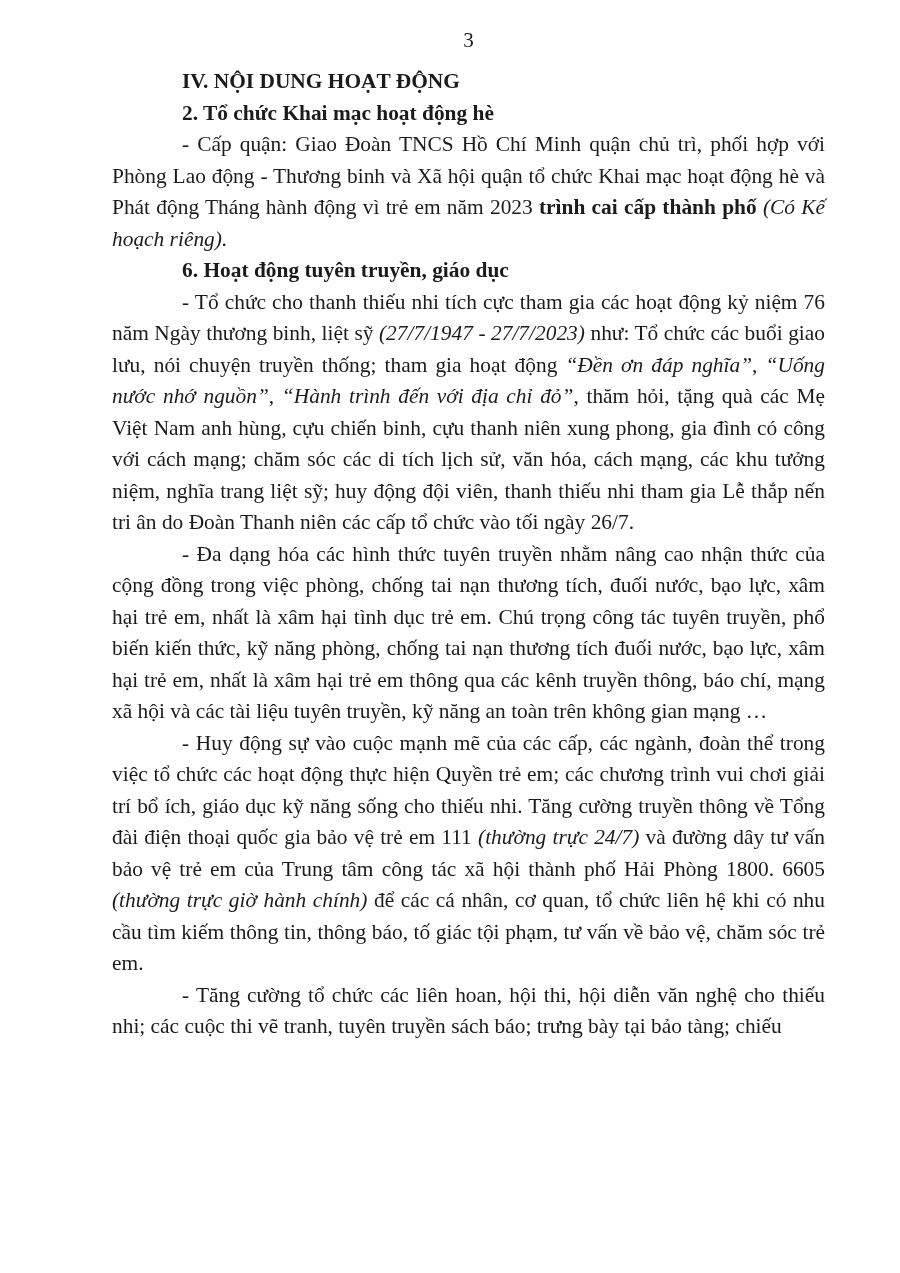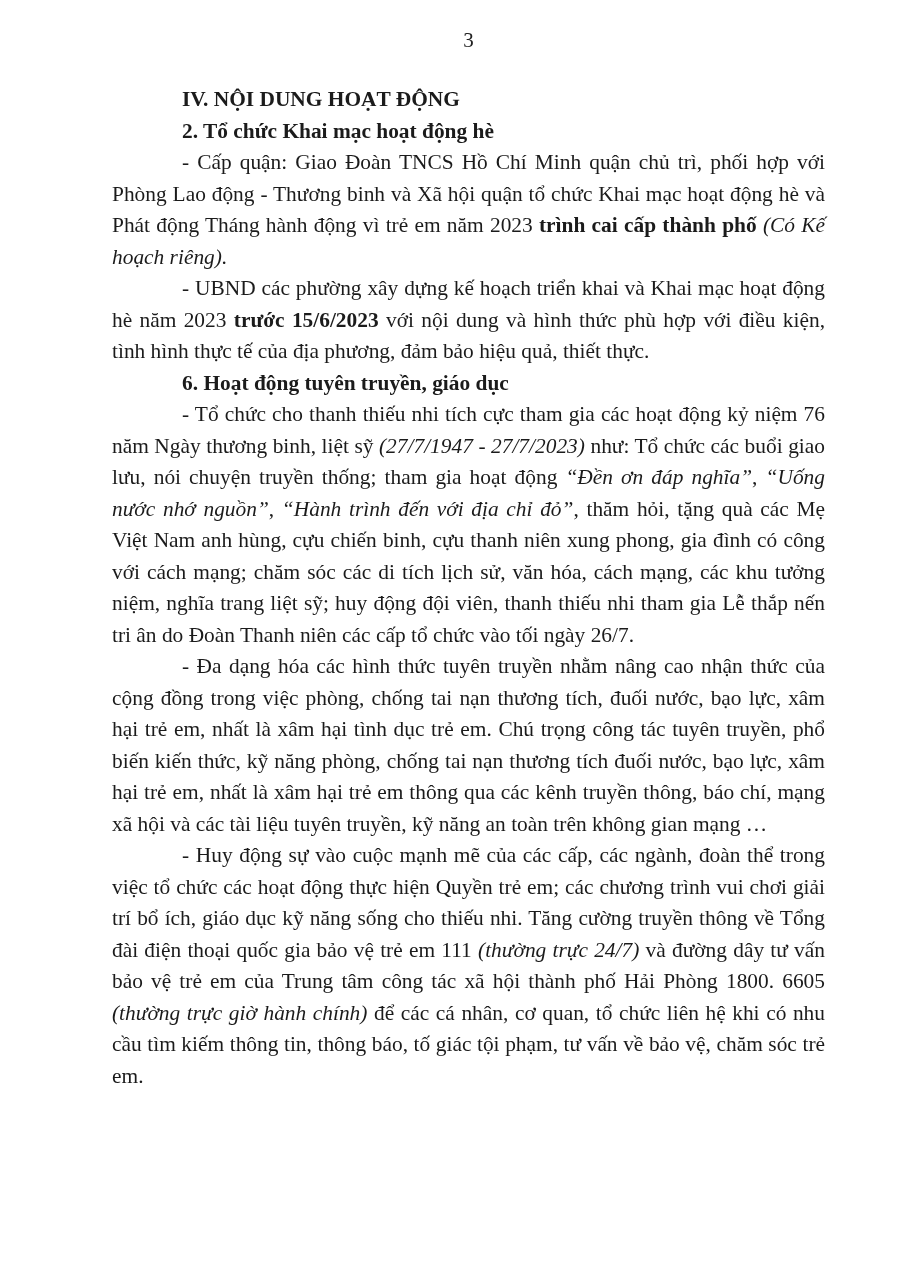--- a/index.html
+++ b/index.html
@@ -21,21 +21,21 @@
     top: 26px;
     left: 112px;
     width: 713px;
     text-align: center;
     font-size: 21px;
     line-height: 28px;
     color: #222222;
   }
   .doc-body {
     position: absolute;
-    top: 84px;
+    top: 66px;
     left: 112px;
     width: 713px;
     font-size: 21.4px;
     line-height: 31.5px;
     text-align: justify;
   }
   .block {
     margin: 0;
     padding: 0;
     text-indent: 70px;
@@ -50,19 +50,19 @@
 </style>
 </head>
 <body>
 
 <div class="page">
   <div class="page-number">3</div>
   <div class="doc-body">
       <p class="block heading"><span class="run b">IV. NỘI DUNG HOẠT ĐỘNG</span></p>
       <p class="block heading"><span class="run b">2. Tổ chức Khai mạc hoạt động hè</span></p>
       <p class="block"><span class="run n">- Cấp quận: Giao Đoàn TNCS Hồ Chí Minh quận chủ trì, phối hợp với Phòng Lao động  - Thương binh và Xã hội quận tổ chức Khai mạc hoạt động hè và Phát động Tháng hành động vì trẻ em năm 2023 </span><span class="run b">trình cai cấp thành phố </span><span class="run i">(Có Kế hoạch riêng).</span></p>
-      <p class="block"><span class="run n">- UBND các phường xây dựng kế hoạch triển khai và Khai mạc hoạt động hè năm 2023 </span><span class="run b">trước 15/6/2023 </span><span class="run n">với nội dung và hình thức phù hợp với điều kiện, tình hình thực tế của địa phương, đảm bảo hiệu quả, thiết thực.</span></p>
       <p class="block heading"><span class="run b">6. Hoạt động tuyên truyền, giáo dục</span></p>
       <p class="block"><span class="run n">- Tổ chức cho thanh thiếu nhi tích cực tham gia các hoạt động kỷ niệm 76 năm Ngày thương binh, liệt sỹ </span><span class="run i">(27/7/1947 - 27/7/2023)</span><span class="run n"> như: Tổ chức các buổi giao lưu, nói chuyện truyền thống; tham gia hoạt động </span><span class="run i">“Đền ơn đáp nghĩa”</span><span class="run n">, </span><span class="run i">“Uống nước nhớ nguồn”</span><span class="run n">, </span><span class="run i">“Hành trình đến với địa chỉ đỏ”</span><span class="run n">, thăm hỏi, tặng quà các Mẹ Việt Nam anh hùng, cựu chiến binh, cựu thanh niên xung phong, gia đình có công với cách mạng; chăm sóc các di tích lịch sử, văn hóa, cách mạng, các khu tưởng niệm, nghĩa trang liệt sỹ; huy động đội viên, thanh thiếu nhi tham gia Lễ thắp nến tri ân do Đoàn Thanh niên các cấp tổ chức vào tối ngày 26/7.</span></p>
       <p class="block"><span class="run n">- Đa dạng hóa các hình thức tuyên truyền nhằm nâng cao nhận thức của cộng đồng trong việc phòng, chống tai nạn thương tích, đuối nước, bạo lực, xâm hại trẻ em, nhất là xâm hại tình dục trẻ em. Chú trọng công tác tuyên truyền, phổ biến kiến thức, kỹ năng phòng, chống tai nạn thương tích đuối nước, bạo lực, xâm hại trẻ em, nhất là xâm hại trẻ em thông qua các kênh truyền thông, báo chí, mạng xã hội và các tài liệu tuyên truyền, kỹ năng an toàn trên không gian mạng …</span></p>
       <p class="block"><span class="run n">- Huy động sự vào cuộc mạnh mẽ của các cấp, các ngành, đoàn thể trong việc tổ chức các hoạt động thực hiện Quyền trẻ em; các chương trình vui chơi giải trí bổ ích, giáo dục kỹ năng sống cho thiếu nhi. Tăng cường truyền thông về Tổng đài điện thoại quốc gia bảo vệ trẻ em 111 </span><span class="run i">(thường trực 24/7)</span><span class="run n"> và đường dây tư vấn bảo vệ trẻ em của Trung tâm công tác xã hội thành phố Hải Phòng 1800. 6605 </span><span class="run i">(thường trực giờ hành chính)</span><span class="run n"> để các cá nhân, cơ quan, tổ chức liên hệ khi có nhu cầu tìm kiếm thông tin, thông báo, tố giác tội phạm, tư vấn về bảo vệ, chăm sóc trẻ em.</span></p>
+      <p class="block"><span class="run n">- Tăng cường tổ chức các liên hoan, hội thi, hội diễn văn nghệ cho thiếu nhi; các cuộc thi vẽ tranh, tuyên truyền sách báo; trưng bày tại bảo tàng; chiếu</span></p>
     </div>
 </div>
 
 </body></html>

